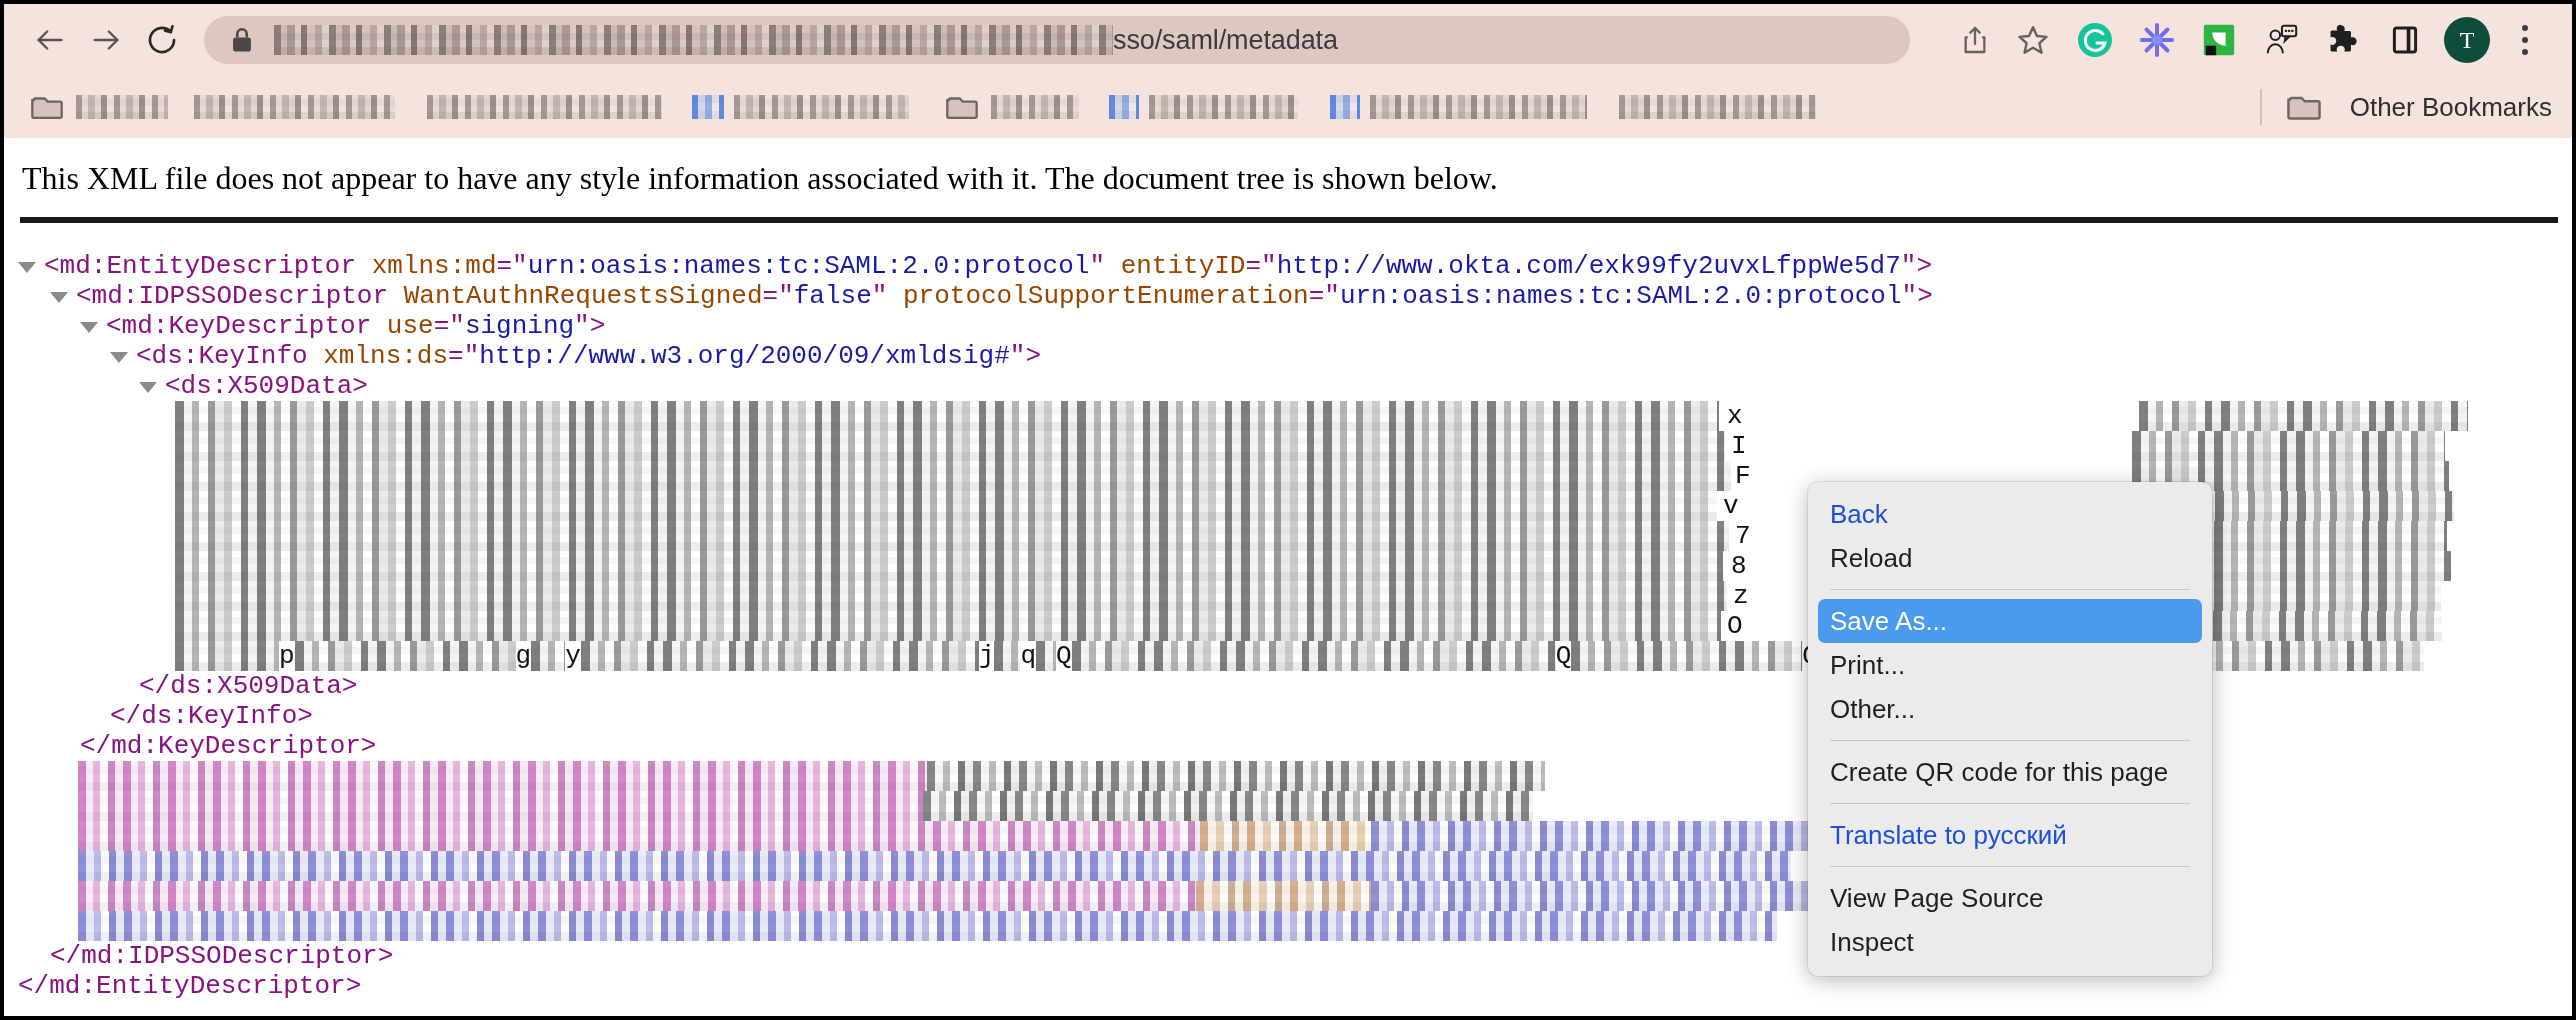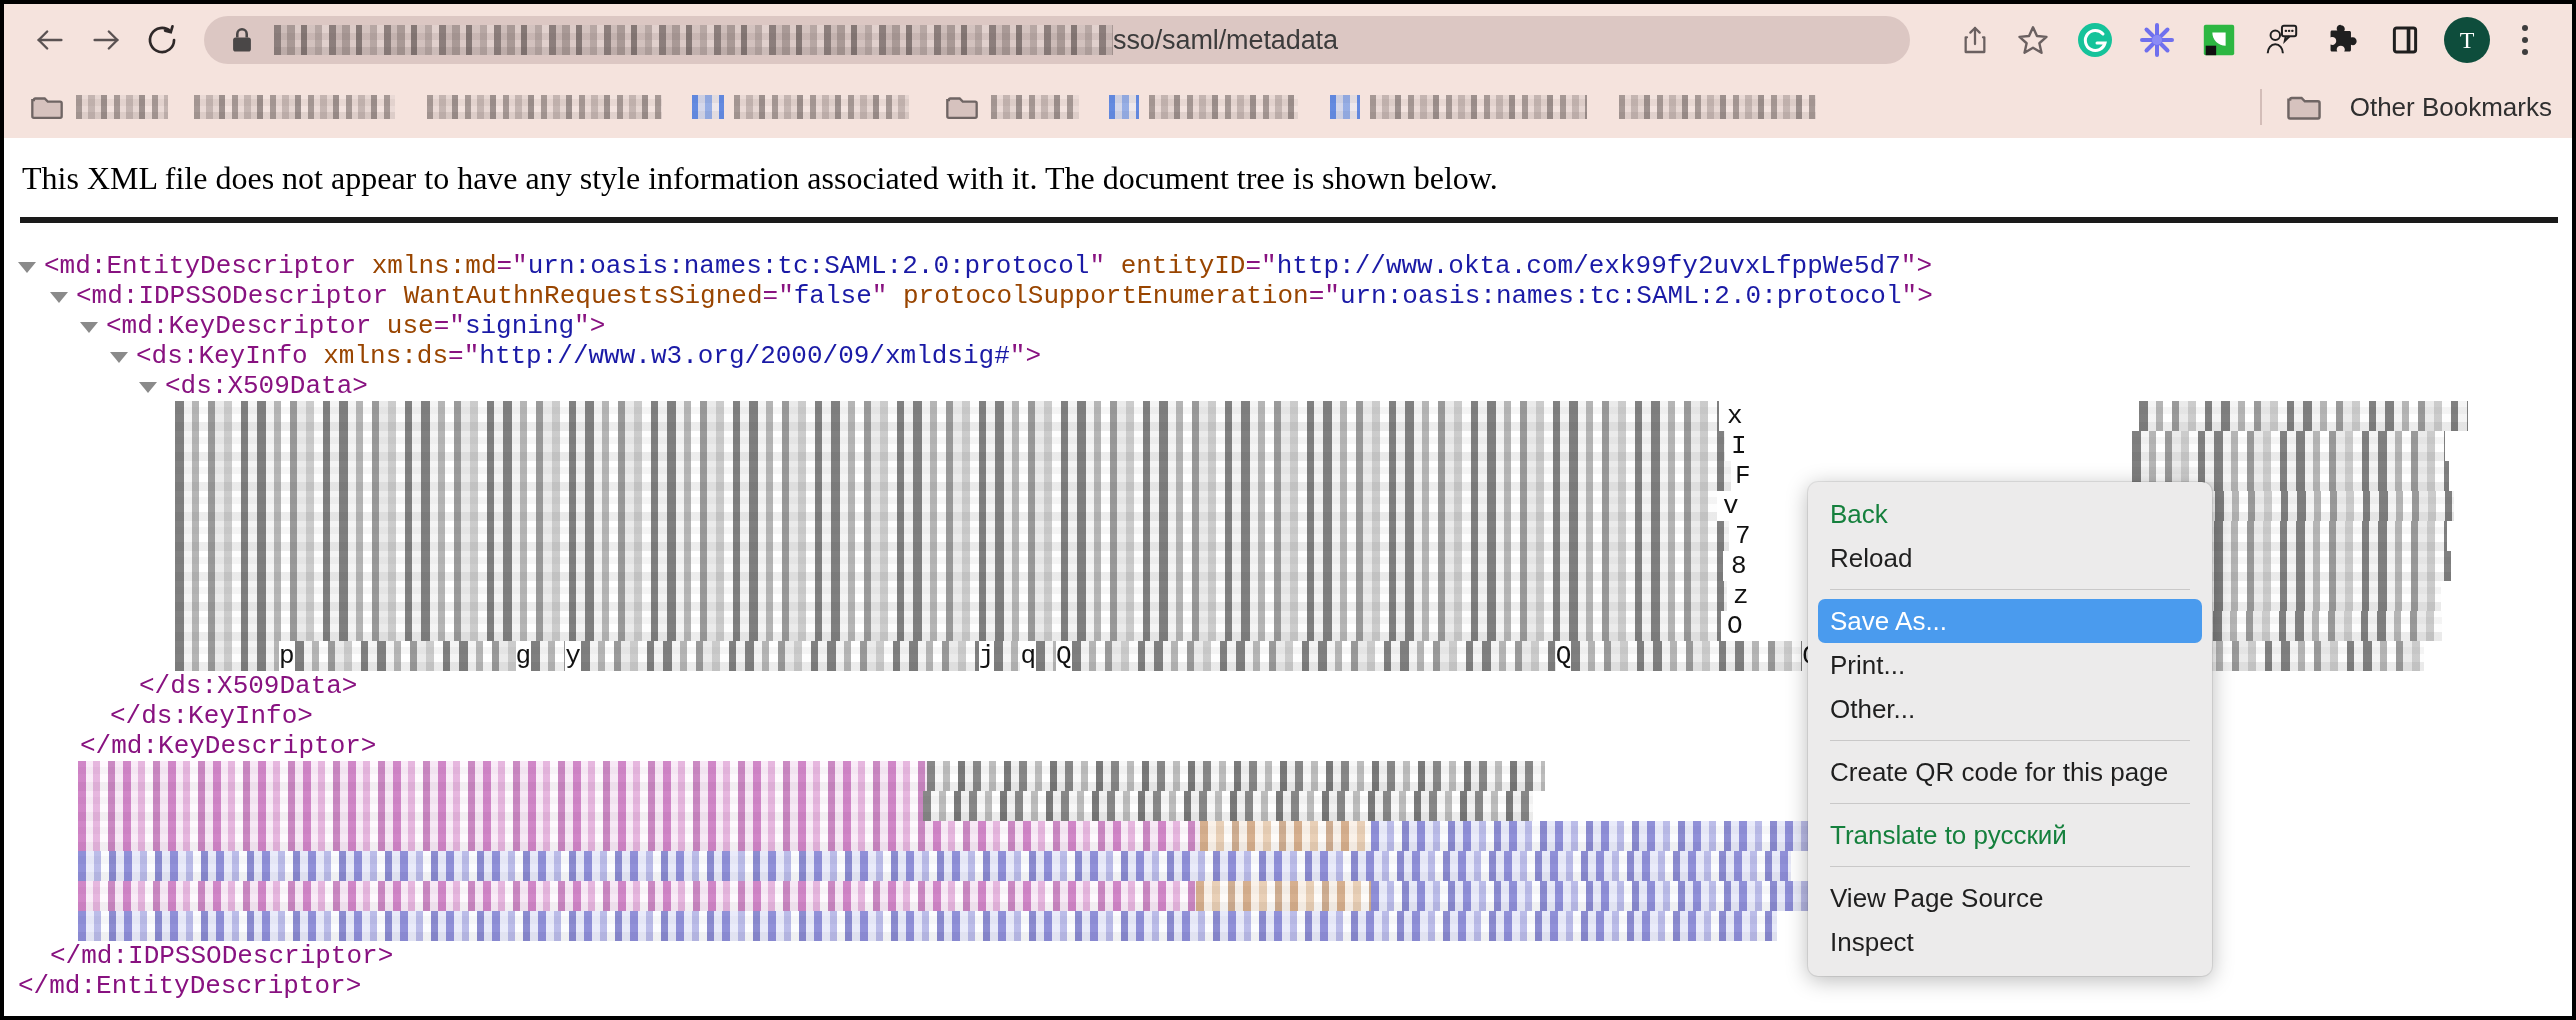--- a/index.html
+++ b/index.html
@@ -289,21 +289,21 @@
   }
   .cm-item {
     height: 44px;
     display: flex;
     align-items: center;
     padding: 0 22px;
     font-size: 26px;
     color: #1f1f1f;
     white-space: nowrap;
   }
-  .cm-item.disabled { color: #15803d; text-align: right; }
+  .cm-item.disabled { color: #1d4ed8; text-align: right; }
   .cm-item.highlight {
     background: #4a9bee;
     color: #ffffff;
     border-radius: 7px;
     margin: 0 10px;
     padding: 0 12px;
   }
   .cm-sep { height: 1px; background: #c9c8c8; margin: 9px 22px; }
 </style>
 </head>

